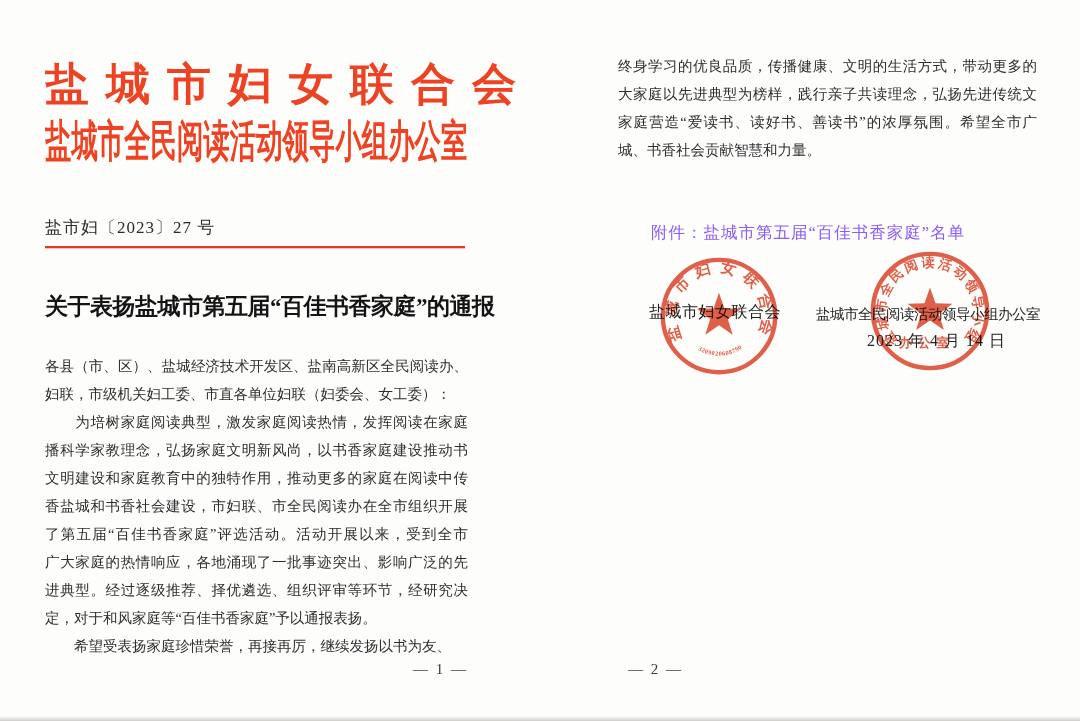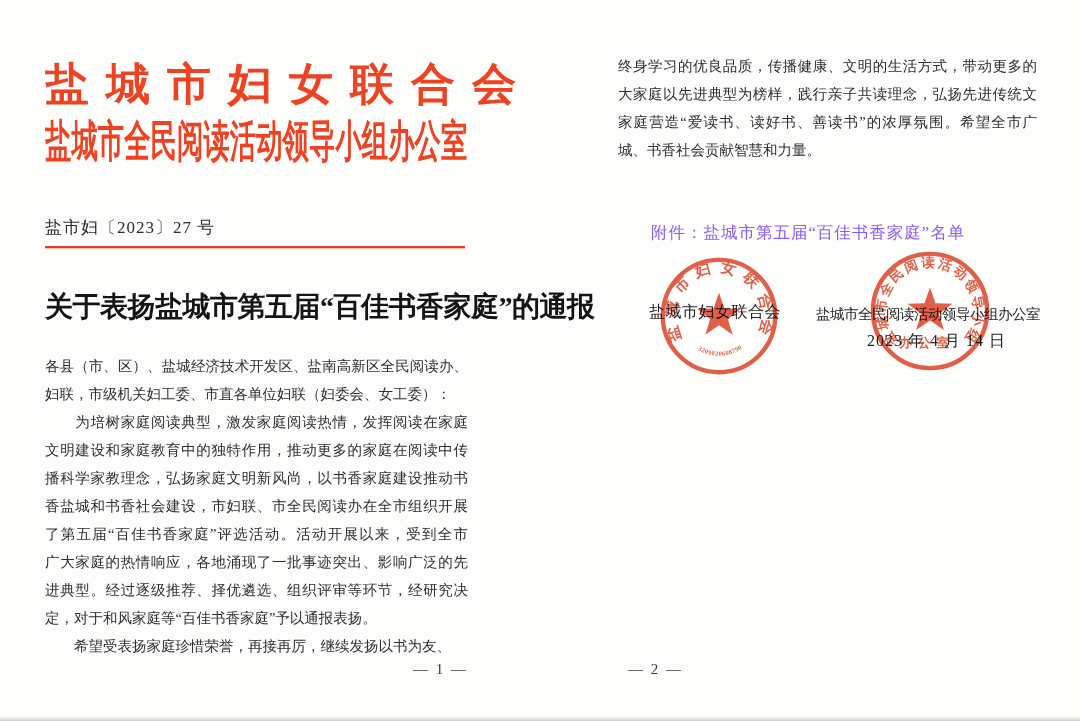--- a/index.html
+++ b/index.html
@@ -26,21 +26,21 @@
   .docnum{
     left:45px;top:216px;width:423px;height:24px;line-height:24px;
     font-size:17px;text-align:left;color:#2b2b2b;letter-spacing:1px;
   }
   .redrule{
     left:45px;top:246px;width:420px;height:2px;background:#dc3b26;
     box-shadow:0 1px 1px rgba(220,60,40,.35);
   }
   .doctitle{
     left:45px;top:291px;width:423px;height:32px;line-height:32px;
-    font-size:28px;font-weight:bold;color:#141414;text-align:left;
+    font-size:23px;font-weight:bold;color:#141414;text-align:left;
     letter-spacing:-0.5px;white-space:nowrap;
   }
   .bodycol{left:45px;top:352px;width:423px;}
   .bodycol2{left:618px;top:52px;width:419px;}
   .line{
     height:28px;line-height:28px;font-size:14.5px;color:#2e2e2e;
     text-align:justify;text-align-last:justify;text-justify:inter-character;
     white-space:nowrap;
   }
   .line.short{text-align-last:left;}
@@ -84,22 +84,22 @@
   <div class="abs docnum">盐市妇〔2023〕27 号</div>
 
   <div class="abs redrule"></div>
 
   <div class="abs doctitle">关于表扬盐城市第五届“百佳书香家庭”的通报</div>
 
   <div class="abs bodycol">
     <div class="line">各县（市、区）、盐城经济技术开发区、盐南高新区全民阅读办、</div>
     <div class="line short">妇联，市级机关妇工委、市直各单位妇联（妇委会、女工委）：</div>
     <div class="line">　　为培树家庭阅读典型，激发家庭阅读热情，发挥阅读在家庭</div>
+    <div class="line">播科学家教理念，弘扬家庭文明新风尚，以书香家庭建设推动书</div>
     <div class="line">文明建设和家庭教育中的独特作用，推动更多的家庭在阅读中传</div>
-    <div class="line">播科学家教理念，弘扬家庭文明新风尚，以书香家庭建设推动书</div>
     <div class="line">香盐城和书香社会建设，市妇联、市全民阅读办在全市组织开展</div>
     <div class="line">了第五届“百佳书香家庭”评选活动。活动开展以来，受到全市</div>
     <div class="line">广大家庭的热情响应，各地涌现了一批事迹突出、影响广泛的先</div>
     <div class="line">进典型。经过逐级推荐、择优遴选、组织评审等环节，经研究决</div>
     <div class="line short">定，对于和风家庭等“百佳书香家庭”予以通报表扬。</div>
     <div class="line short">　　希望受表扬家庭珍惜荣誉，再接再厉，继续发扬以书为友、</div>
   </div>
 
   <div class="abs pnum pnum1">— 1 —</div>
 </div>

